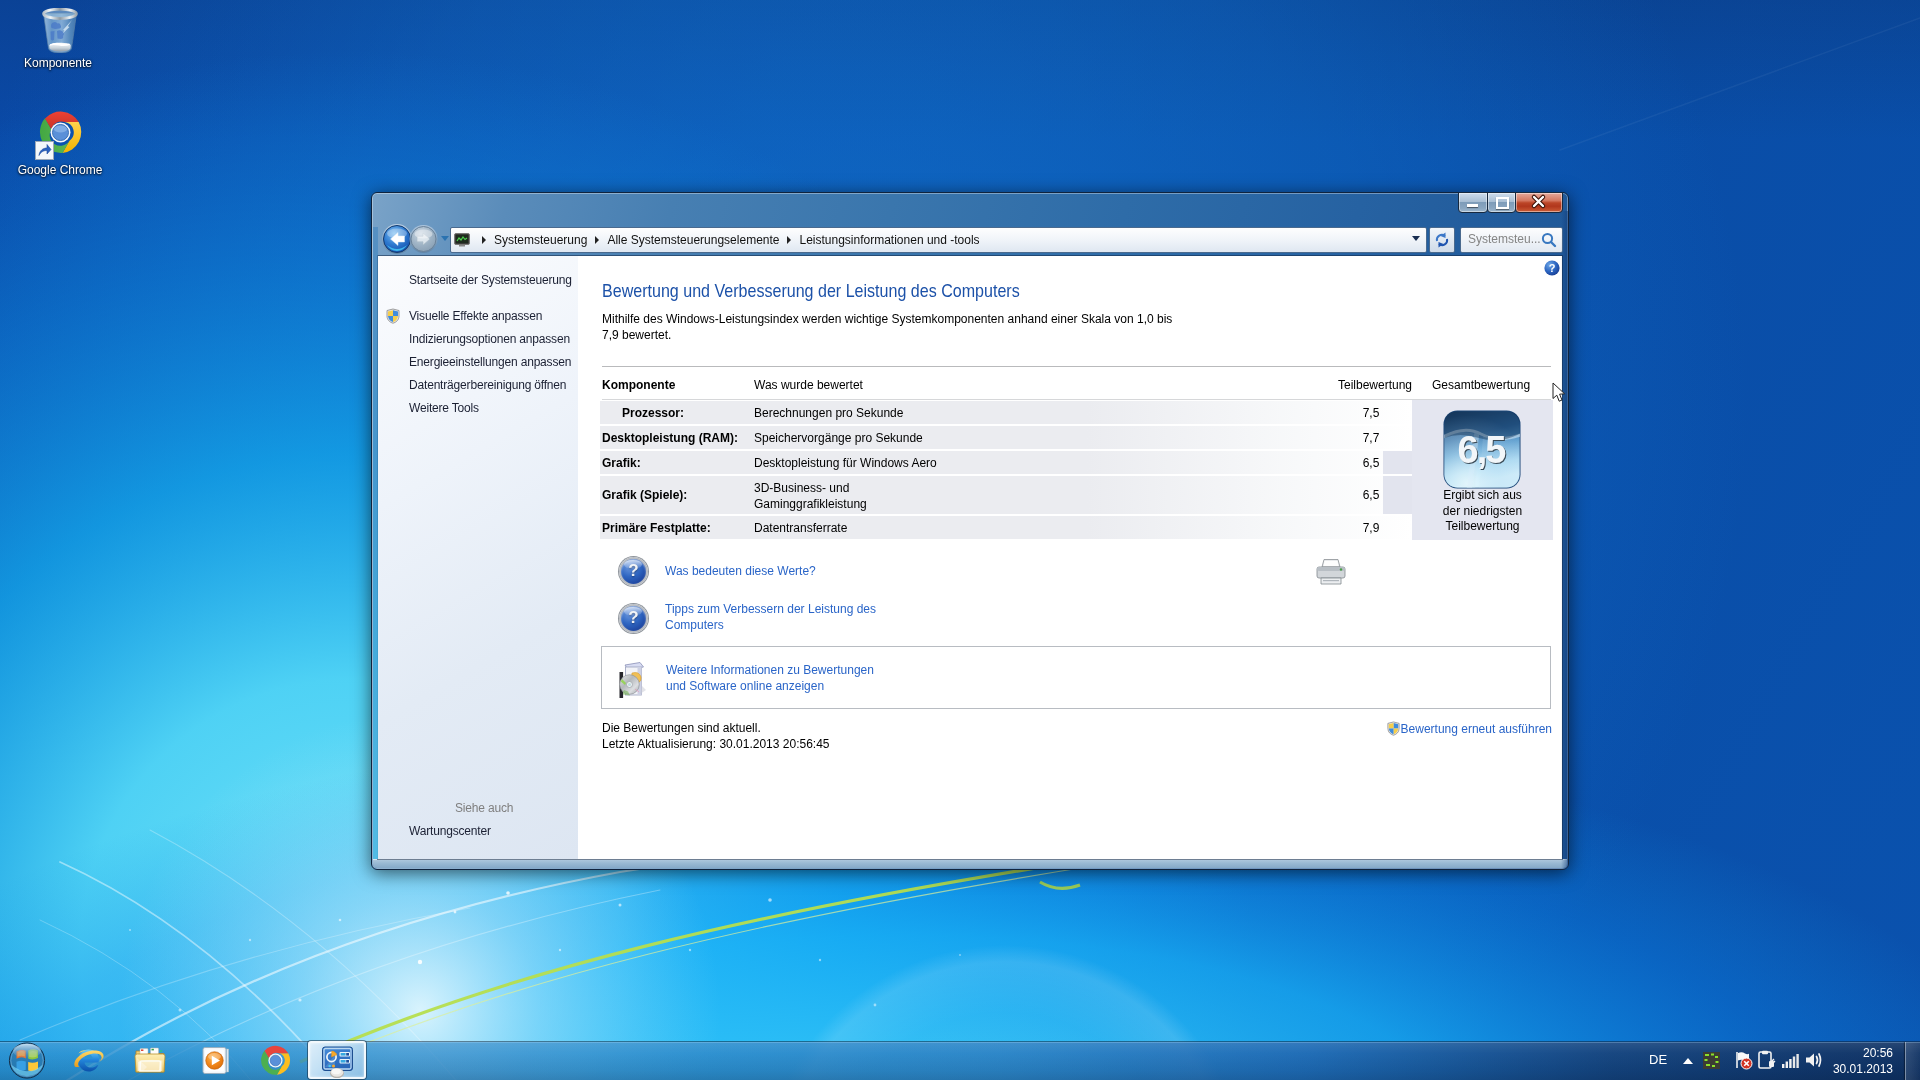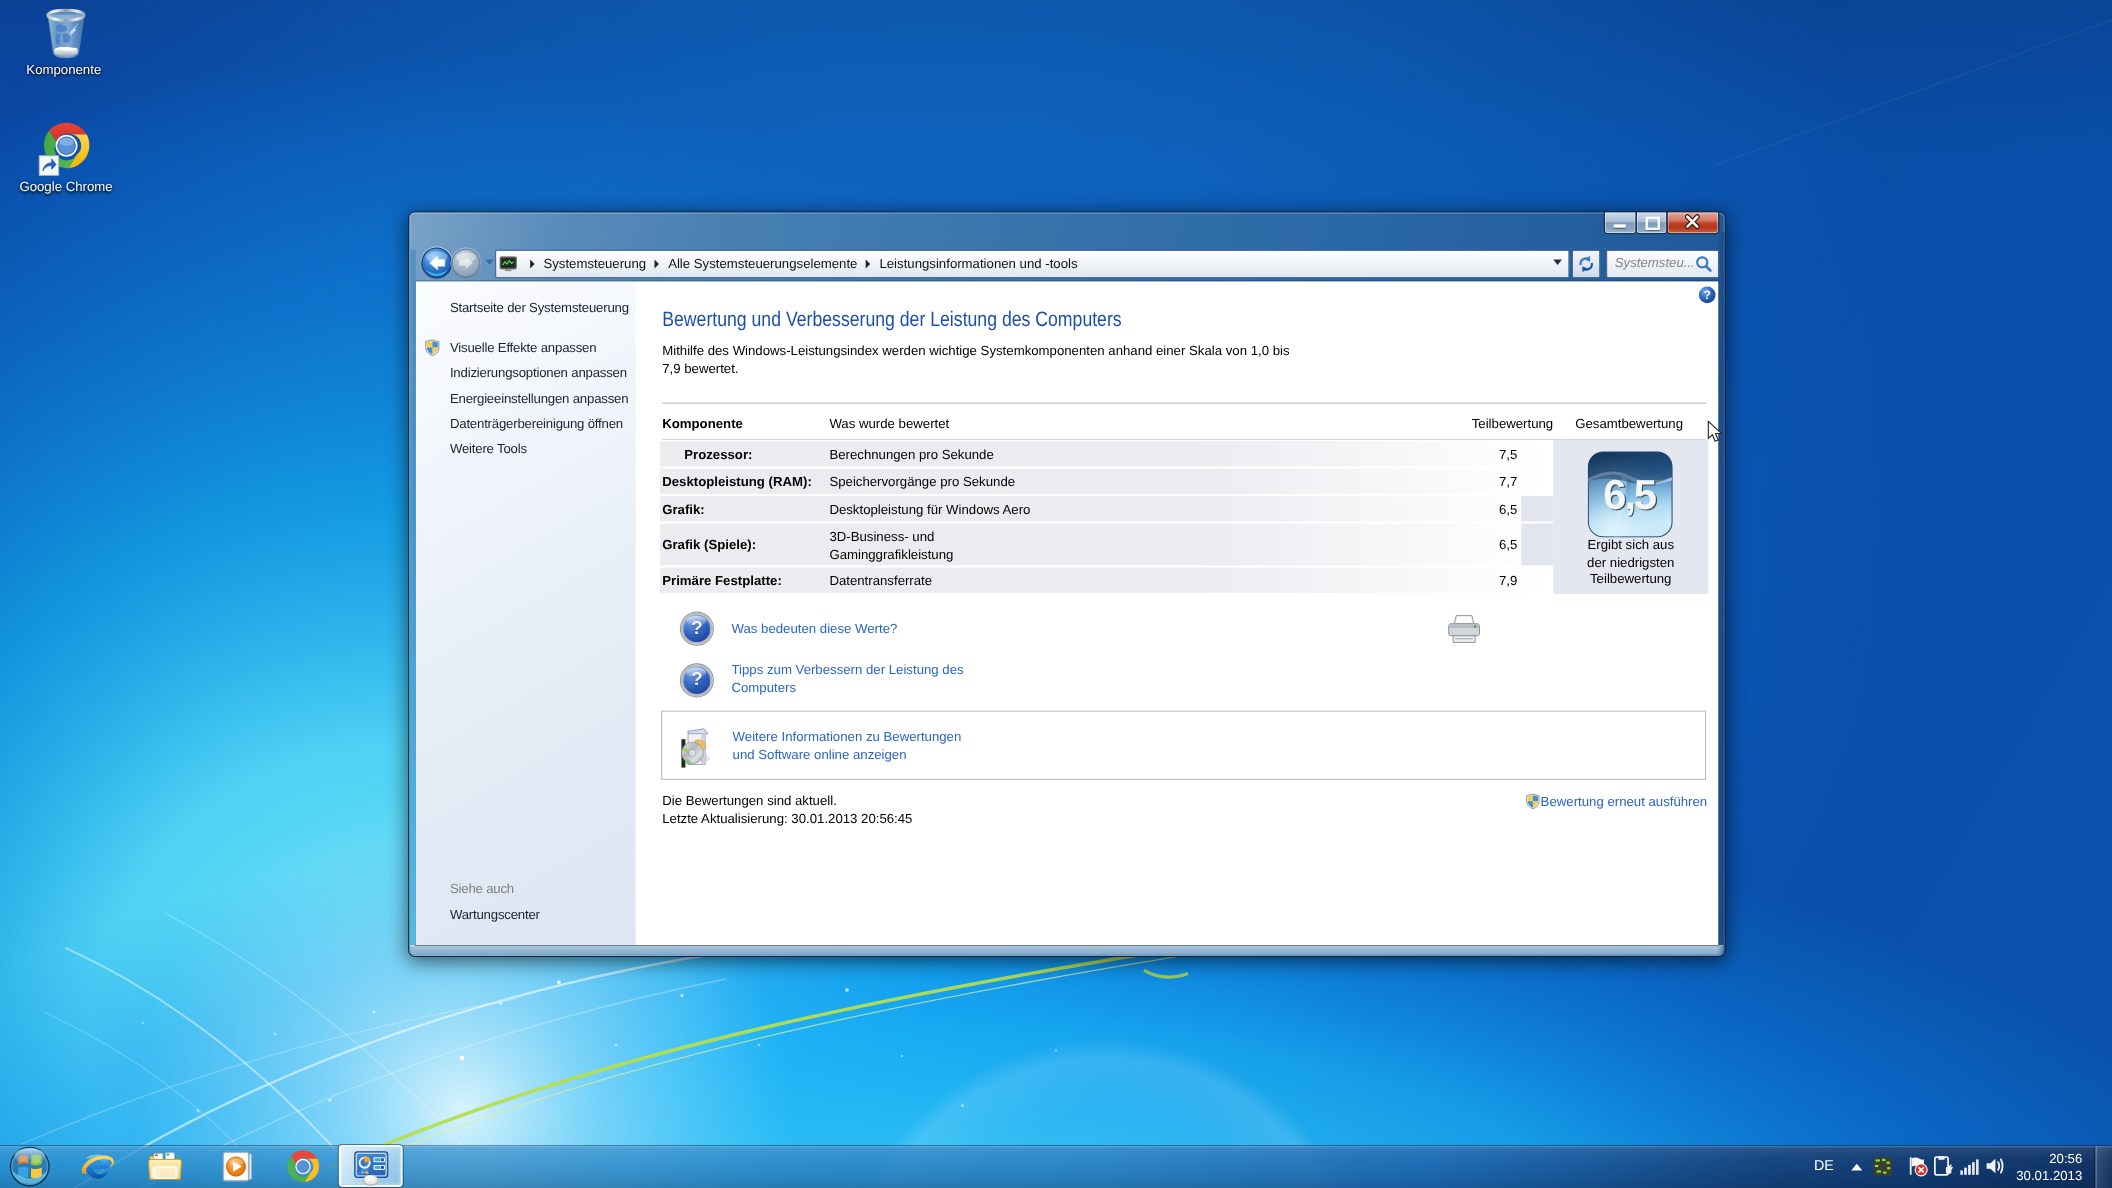--- a/index.html
+++ b/index.html
@@ -250,21 +250,21 @@
   </div>
   <div id="refreshbtn">
     <svg width="24" height="24" viewBox="0 0 24 24">
       <path d="M7 13 A5 5 0 0 1 15 8" fill="none" stroke="#3c78c8" stroke-width="2"></path>
       <path d="M15.5 4.5 L15.5 10 L10.5 8 Z" fill="#3c78c8"></path>
       <path d="M17 11 A5 5 0 0 1 9 16" fill="none" stroke="#1f55b0" stroke-width="2"></path>
       <path d="M8.5 19.5 L8.5 14 L13.5 16 Z" fill="#1f55b0"></path>
     </svg>
   </div>
   <div id="searchbox">
-    <span style="position:absolute;left:7px;top:4px;color:#848484;font-style:italic;">Systemsteu...</span>
+    <span style="position:absolute;left:7px;top:4px;color:#848484;">Systemsteu...</span>
     <svg style="position:absolute;right:5px;top:4px;" width="16" height="16" viewBox="0 0 16 16">
       <circle cx="6.5" cy="6.5" r="4.6" fill="none" stroke="#3878c0" stroke-width="2"></circle>
       <path d="M10 10 L14 14" stroke="#3878c0" stroke-width="2.4" stroke-linecap="round"></path>
     </svg>
   </div>
   <div class="abs" style="left:1px;right:1px;bottom:1px;height:9px;border-radius:0 0 4px 4px;background:linear-gradient(#b3cbdf 0%,#9abad4 45%,#85a9c8 100%);box-shadow:inset 0 1px 0 rgba(255,255,255,.55);"></div>
   <div id="winbody">
     <div id="sidebar">
       <div class="it" style="top:17px;">Startseite der Systemsteuerung</div>
       <svg class="abs" style="left:7px;top:52px;" width="16" height="16" viewBox="0 0 16 16">
@@ -272,21 +272,21 @@
         <path d="M8 2.2 L13 3.4 V8 H8 Z" fill="#3f8cdc"></path>
           <path d="M8 8 H13 C12.7 11.2 10.5 13.3 8 14.1 Z" fill="#f6ce4a"></path>
         <path d="M8 2.2 L3 3.4 V8 H8 Z" fill="#f6ce4a"></path>
           <path d="M8 8 H3 C3.3 11.2 5.5 13.3 8 14.1 Z" fill="#3f8cdc"></path>
       </svg>
       <div class="it" style="top:53px;">Visuelle Effekte anpassen</div>
       <div class="it" style="top:76px;">Indizierungsoptionen anpassen</div>
       <div class="it" style="top:99px;">Energieeinstellungen anpassen</div>
       <div class="it" style="top:122px;">Datenträgerbereinigung öffnen</div>
       <div class="it" style="top:145px;">Weitere Tools</div>
-      <div class="it" style="top:545px;color:#7f7f7f;">Siehe auch</div>
+      <div class="it" style="top:545px;color:#7f7f7f;margin-left:46px;">Siehe auch</div>
       <div class="it" style="top:568px;">Wartungscenter</div>
     </div>
     <div id="main">
       <svg class="abs" style="left:966px;top:4px;" width="16" height="16" viewBox="0 0 16 16">
         <defs>
             <radialGradient id="qg" cx="0.35" cy="0.3" r="0.8">
               <stop offset="0" stop-color="#6fa8e8"></stop>
               <stop offset="0.55" stop-color="#2b64c0"></stop>
               <stop offset="1" stop-color="#16388c"></stop>
             </radialGradient>

